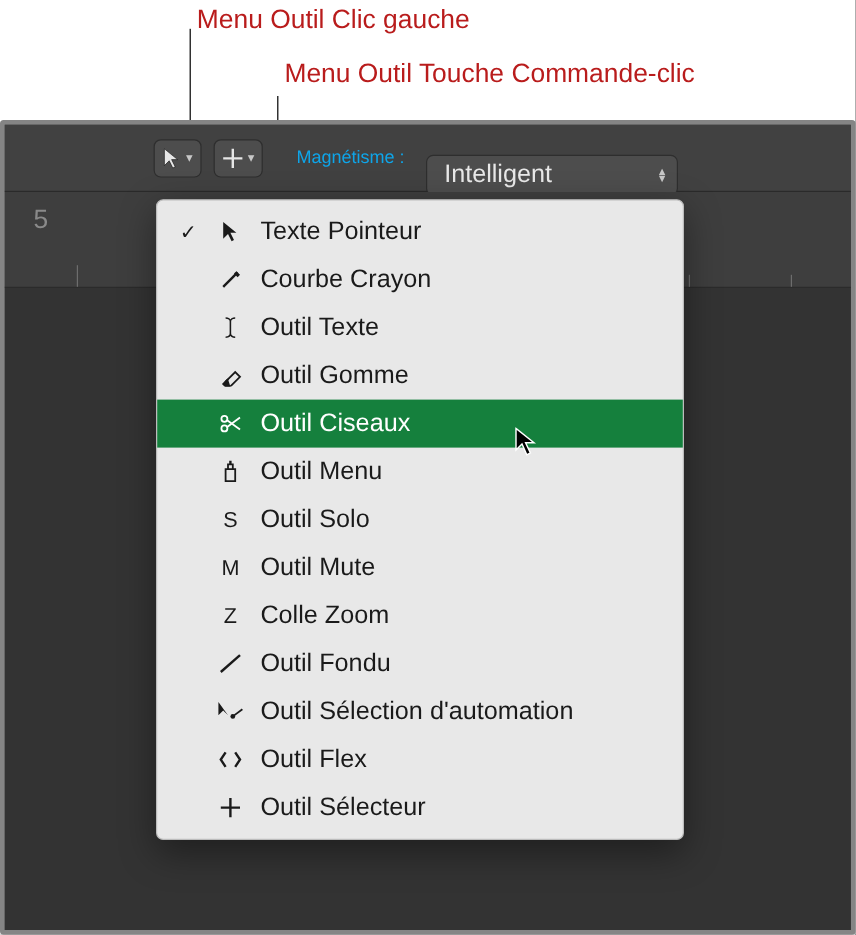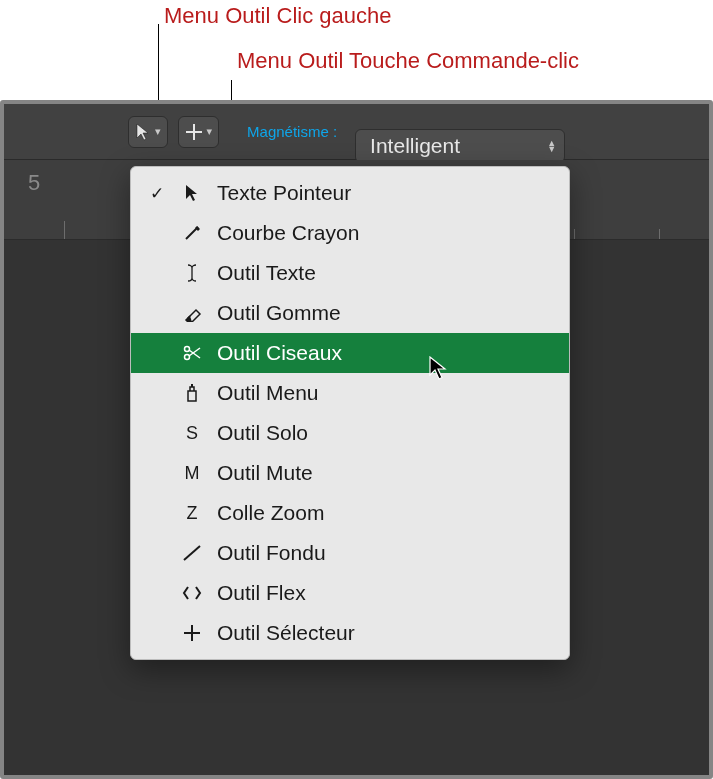--- a/index.html
+++ b/index.html
@@ -353,20 +353,31 @@
       <span class="micon">
         <svg width="20" height="18">
           <line x1="2" y1="16" x2="18" y2="2" stroke="#1a1a1a" stroke-width="2"></line>
         </svg>
       </span>
       <span>Outil Fondu</span>
     </div>
     <div class="menu-item">
       <span class="check"></span>
       <span class="micon">
+        <svg width="22" height="18">
+          <path d="M1 1 L1 12 L5 8 L9 12 Z" fill="#1a1a1a"></path>
+          <circle cx="13" cy="13" r="2" fill="#1a1a1a"></circle>
+          <line x1="13" y1="13" x2="21" y2="7" stroke="#1a1a1a" stroke-width="1.5"></line>
+        </svg>
+      </span>
+      <span>Outil Sélection d'automation</span>
+    </div>
+    <div class="menu-item">
+      <span class="check"></span>
+      <span class="micon">
         <svg width="20" height="16">
           <polyline points="6,2 2,8 6,14" fill="none" stroke="#1a1a1a" stroke-width="2"></polyline>
           <polyline points="14,2 18,8 14,14" fill="none" stroke="#1a1a1a" stroke-width="2"></polyline>
         </svg>
       </span>
       <span>Outil Flex</span>
     </div>
     <div class="menu-item">
       <span class="check"></span>
       <span class="micon">

